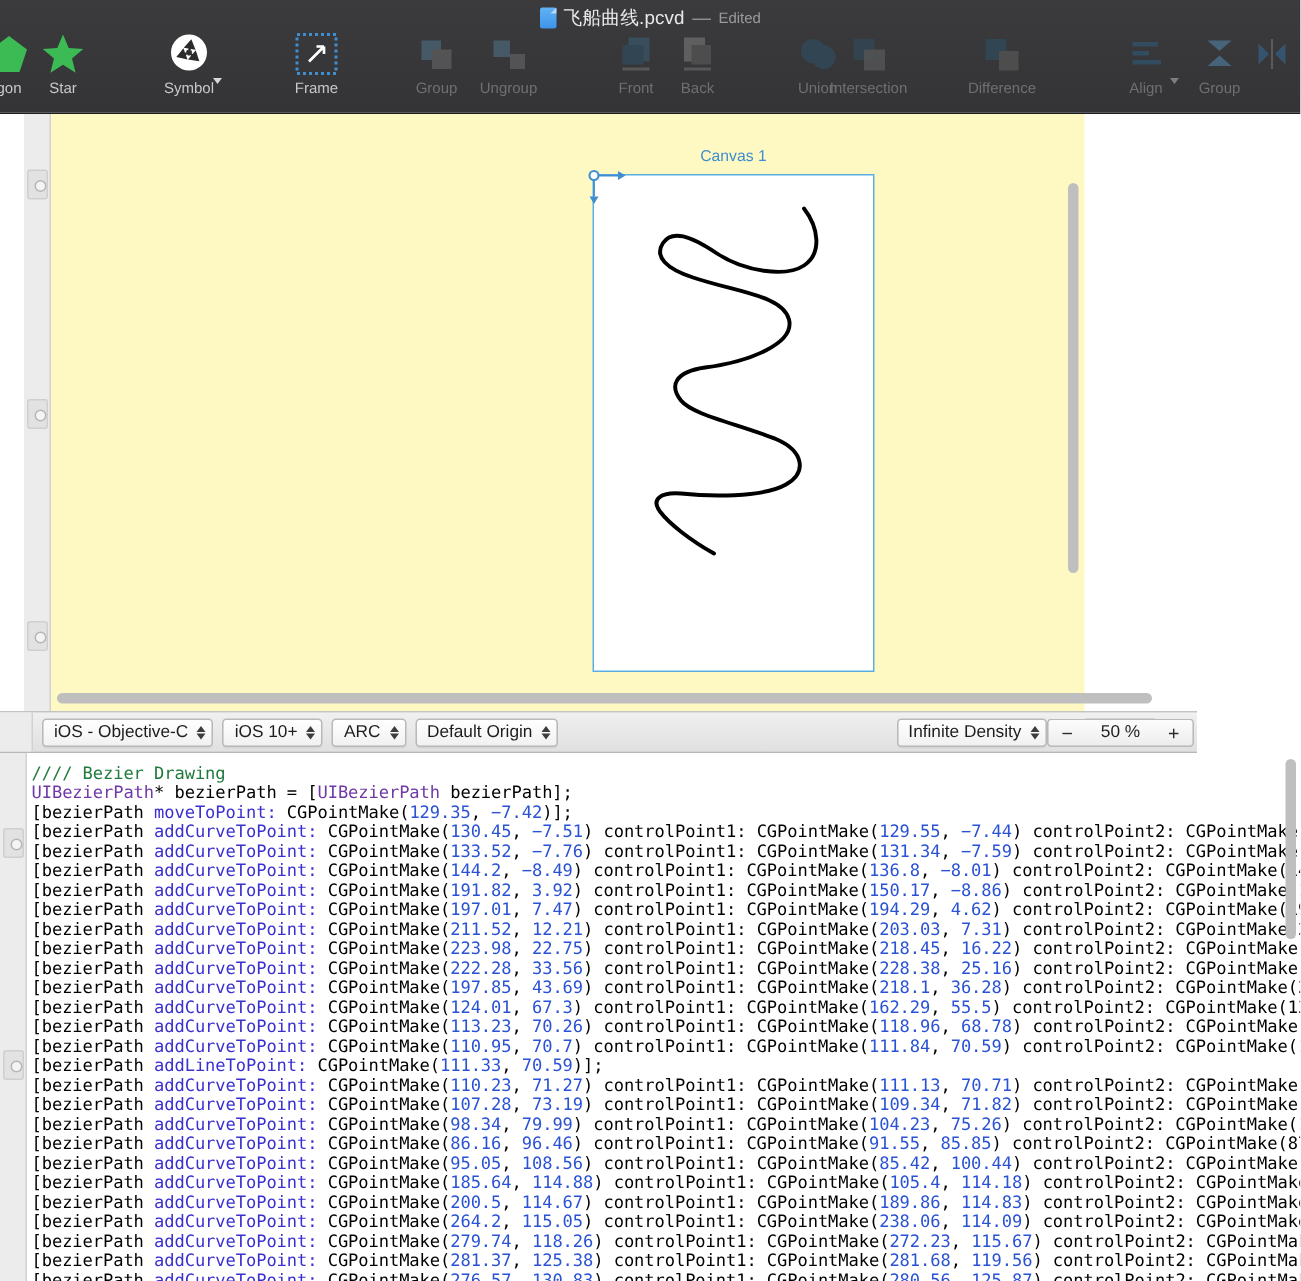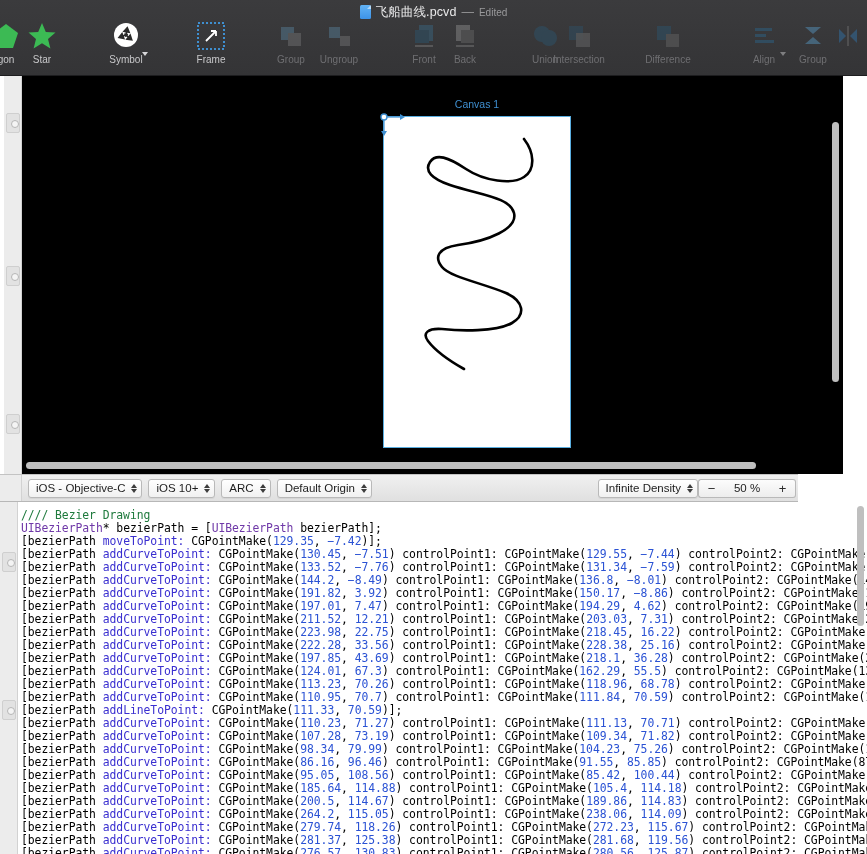--- a/index.html
+++ b/index.html
@@ -52,22 +52,22 @@
   .tb-item.dim .tb-lbl { color: #6f6f72; }
   .tb-item.dim .tb-ico { opacity: .40; }
 
   .menu-caret {
     width:0;height:0;border-left:3.5px solid transparent;border-right:3.5px solid transparent;
     border-top:4px solid #d7d7d9; position:absolute; right:8px; bottom:20px;
   }
 
   
   .canvas-area {
-    position: absolute; left: 4px; top: 76px; width: 839px; height: 398px;
-    background: #000000;
+    position: absolute; left: 16px; top: 76px; width: 707px; height: 398px;
+    background: #fef9c3;
   }
   .rail {
     position: absolute; left: 0; top: 0; width: 18px; height: 398px;
     background: #ececec; border-right: 1px solid #d2d2d2;
   }
   .rail-knob {
     position: absolute; left: 2px; width: 14px; height: 20px;
     background: #e2e2e2; border: 1px solid #cfcfcf; border-radius: 2px;
   }
   .rail-knob::after {

